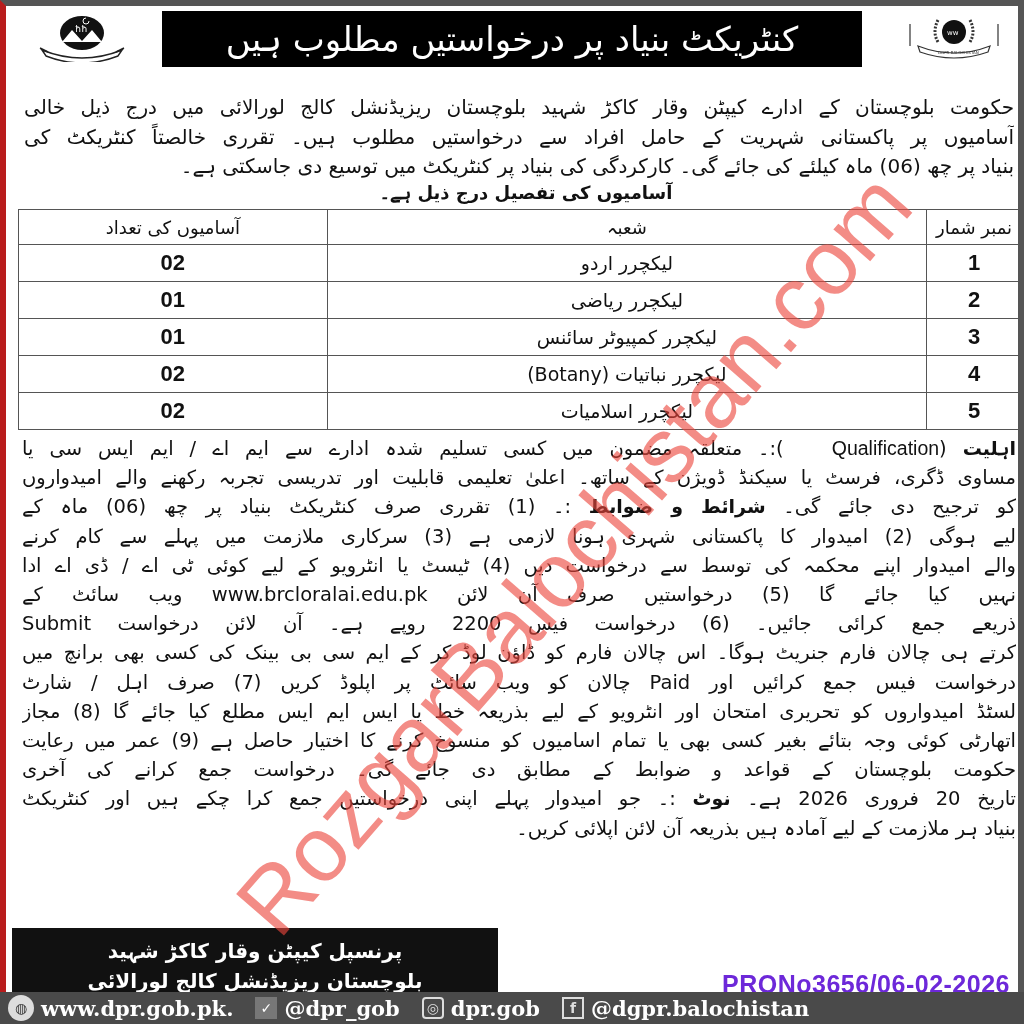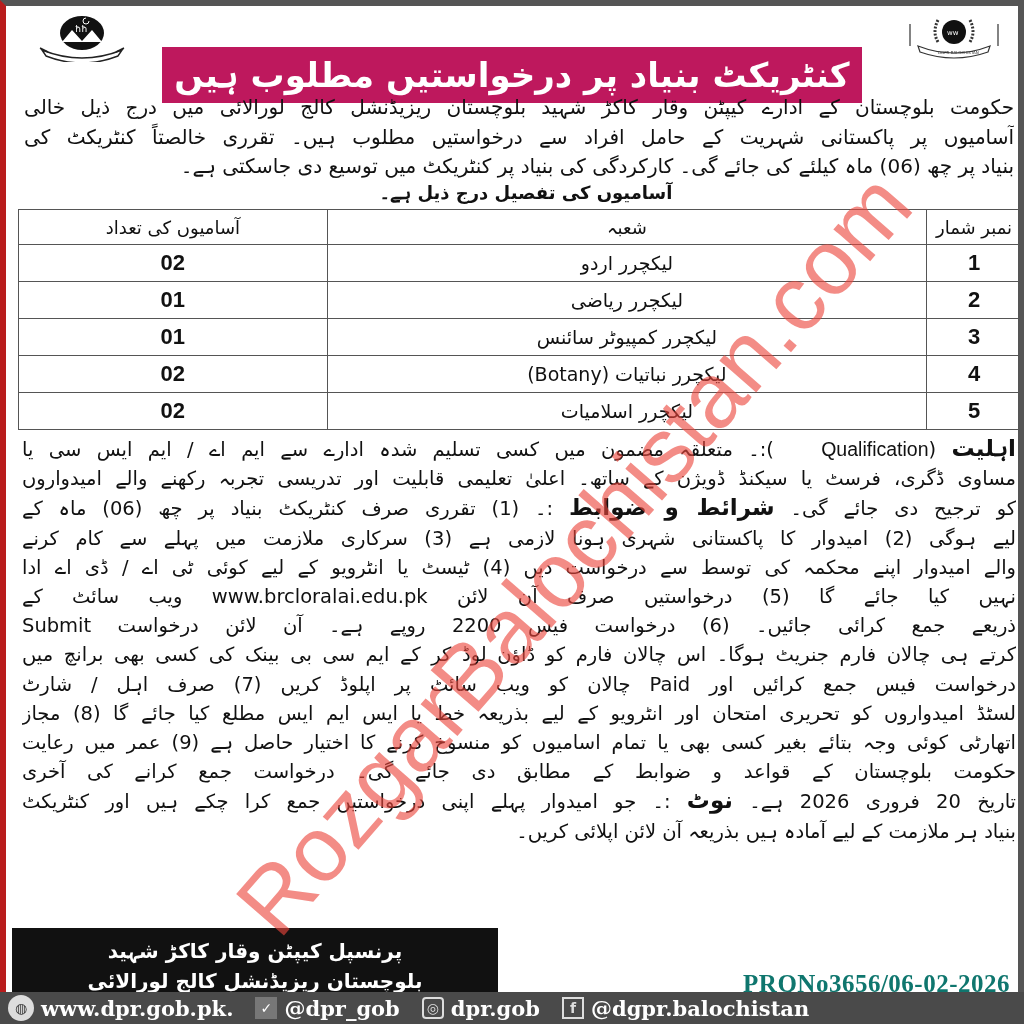--- a/index.html
+++ b/index.html
@@ -10,22 +10,22 @@
     position: absolute; left: 0; top: 0; width: 1024px; height: 1024px;
     border-top: 6px solid #555; border-left: 6px solid #b91c1c; border-right: 6px solid #555;
     background: #fff;
   }
 
   
   .logo-left { position: absolute; left: 26px; top: 8px; width: 100px; height: 48px; }
   .logo-right { position: absolute; left: 898px; top: 6px; width: 100px; height: 52px; }
   .title-bar {
     position: absolute; left: 156px; top: 5px; width: 700px; height: 56px;
-    background: #be185d; color: #fff; display: flex; align-items: center; justify-content: center;
-    direction: rtl; font-size: 34px; font-weight: bold; letter-spacing: 1px; margin-top: 36px;
+    background: #000000; color: #fff; display: flex; align-items: center; justify-content: center;
+    direction: rtl; font-size: 34px; font-weight: normal; letter-spacing: 1px;
   }
 
   .urdu { direction: rtl; text-align: justify; text-align-last: right; }
 
   .intro {
     position: absolute; left: 18px; top: 64px; width: 990px;
     font-size: 20px; line-height: 29.5px; margin-top: 23px;
   }
   .intro .line { display: block; white-space: nowrap; overflow: hidden; }
 
@@ -48,32 +48,32 @@
   .posts-table .col-count { width: 309px; }
   .posts-table .num { font-family: "Liberation Sans", sans-serif; font-weight: bold; font-size: 22px; direction: ltr; }
   .posts-table .dept { font-size: 19px; }
 
   .body-text {
     position: absolute; left: 16px; top: 428px; width: 994px;
     font-size: 19.5px; line-height: 29.2px;
   }
   .body-text .line { display: block; white-space: nowrap; overflow: hidden; direction: rtl; text-align: justify; text-align-last: justify; }
   .body-text .line.last { text-align-last: right; }
-  .bold-head { font-weight: bold; font-size: 23px; }
+  .bold-head { font-weight: bold; font-size: 19px; }
   .latin { font-family: "Liberation Sans", sans-serif; direction: ltr; unicode-bidi: embed; margin-left: 32px; }
 
   
   .sign-box {
     position: absolute; left: 6px; top: 922px; width: 486px; height: 66px;
     background: #111; color: #fff; direction: rtl; text-align: center;
     font-size: 20px; font-weight: bold; line-height: 30px; padding-top: 8px;
   }
   .prq {
-    position: absolute; right: 8px; top: 964px; font-family: Liberation Serif, serif;
-    font-weight: bold; font-size: 25px; letter-spacing: 0.5px; color: #0f766e;
+    position: absolute; right: 8px; top: 964px; font-family: Liberation Sans, sans-serif;
+    font-weight: bold; font-size: 25px; letter-spacing: 0.5px; color: #6d28d9;
   }
 
   
   .footer {
     position: absolute; left: 0; top: 992px; width: 1024px; height: 32px;
     background: #4a4a4a; color: #fff; display: flex; align-items: center;
     font-family: "DejaVu Serif", serif; font-weight: bold; font-size: 21px;
   }
   .footer .item { display: flex; align-items: center; margin-right: 22px; }
   .footer .ic {

